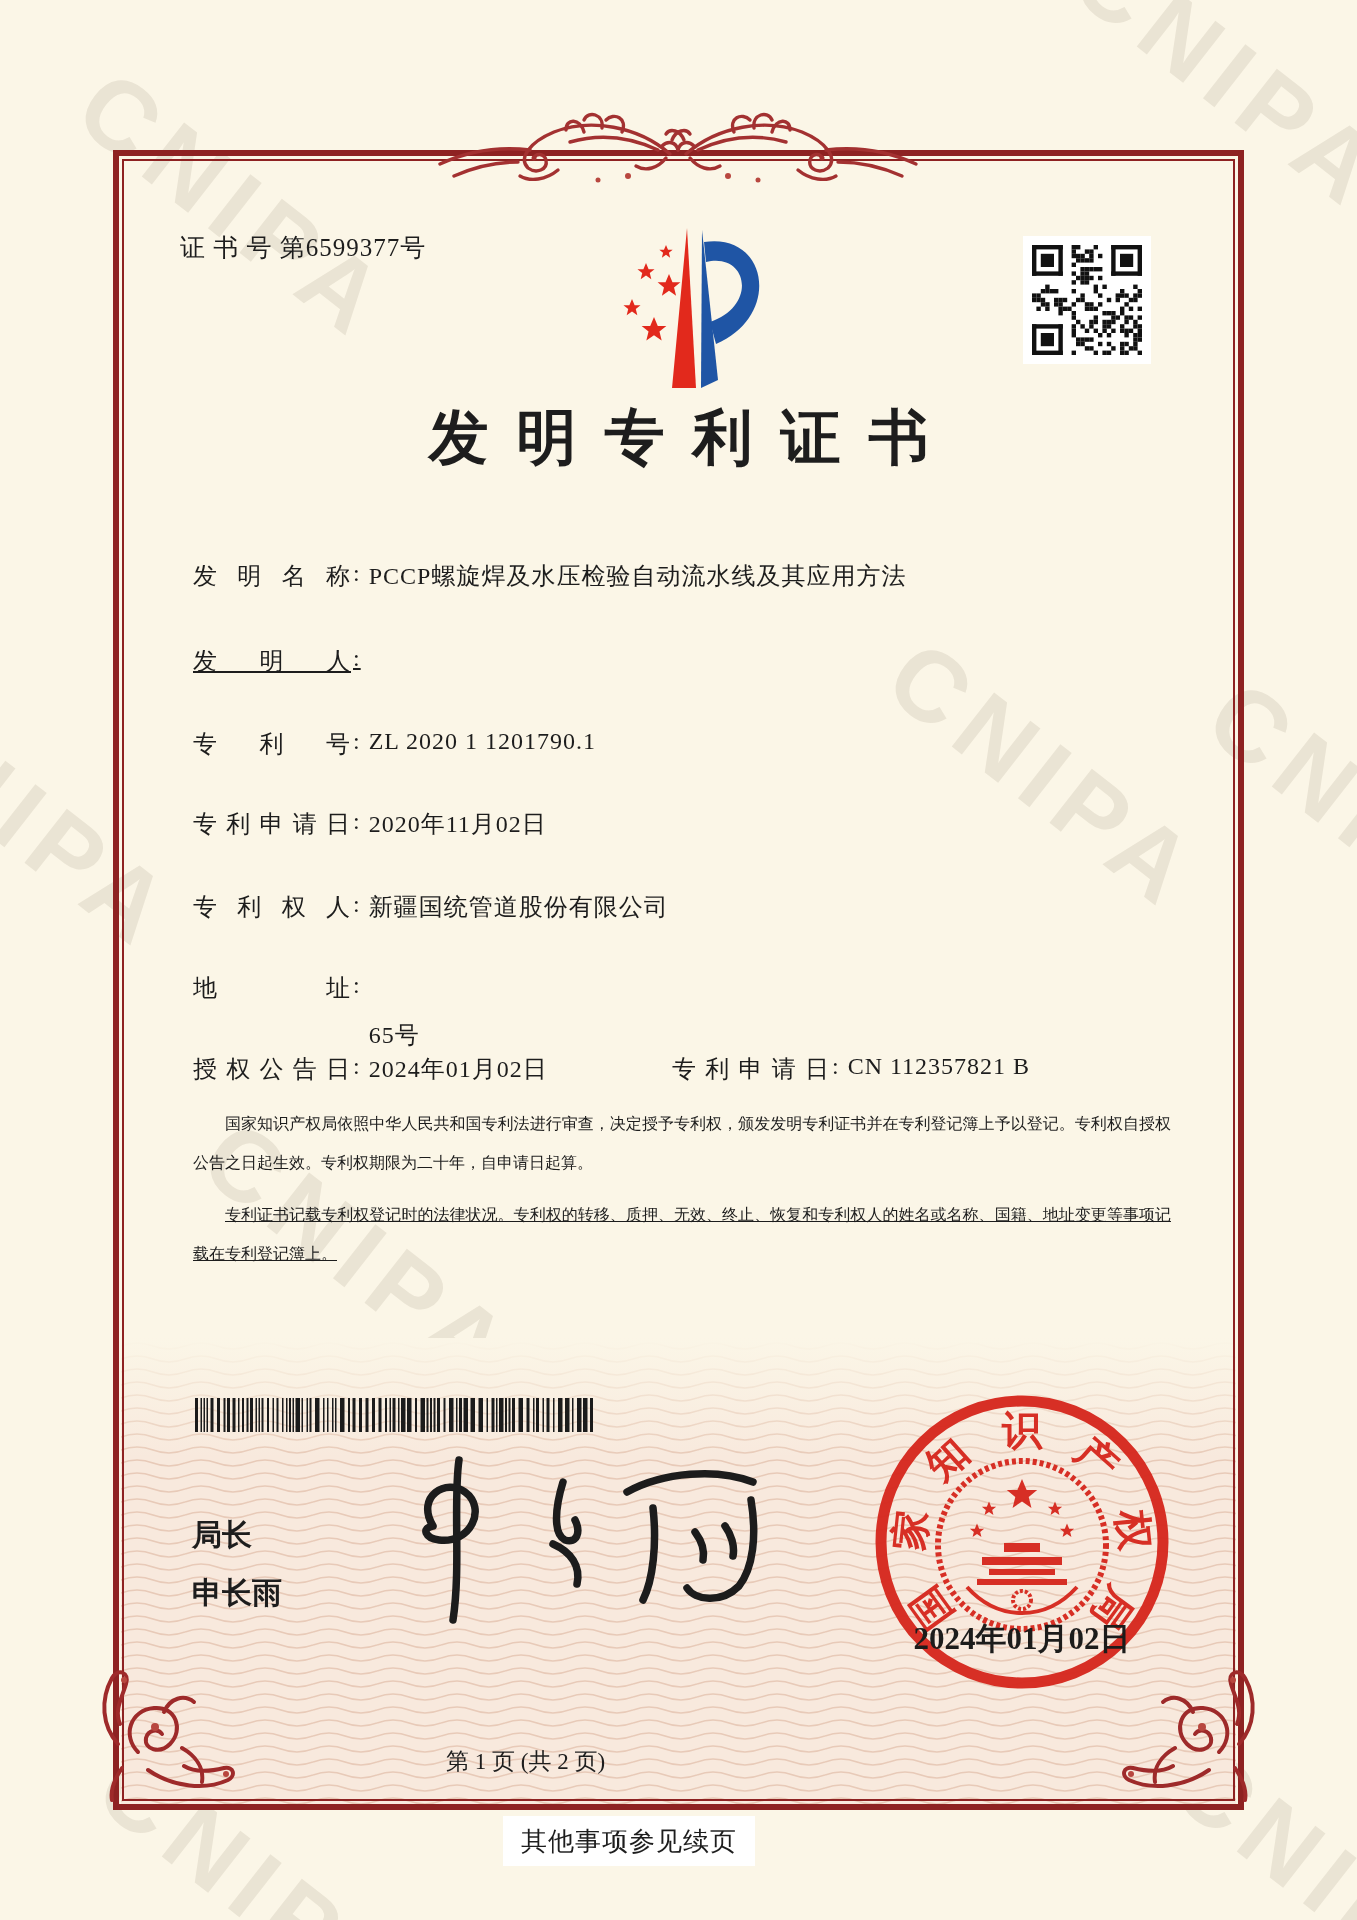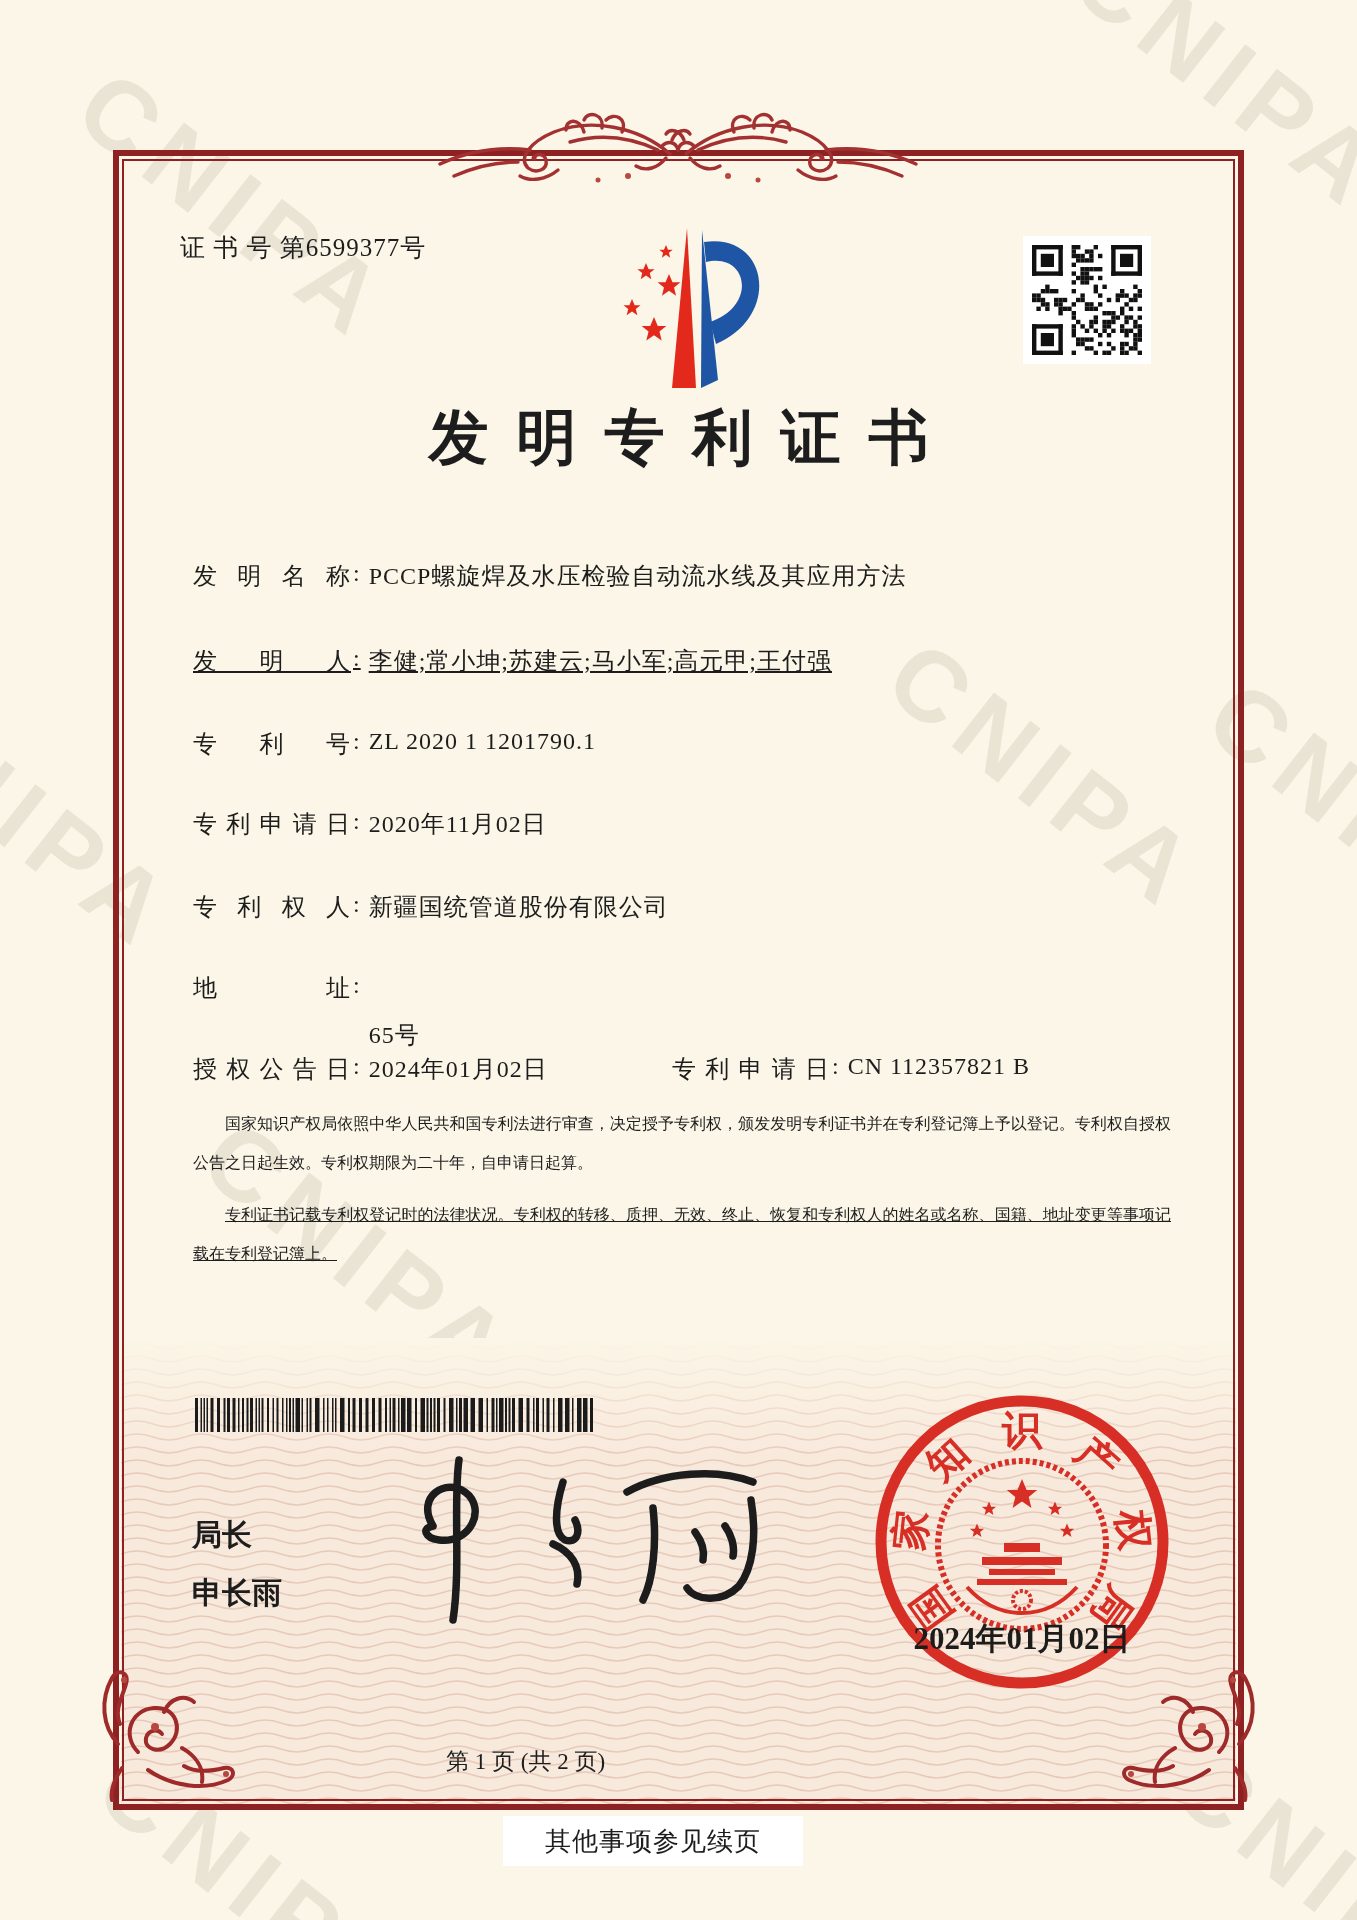--- a/index.html
+++ b/index.html
@@ -55,21 +55,21 @@
       font-family:"Liberation Sans","DejaVu Sans",sans-serif;z-index:6;}
   #director-name{left:192px;top:1573px;font-size:30px;font-weight:bold;
       font-family:"Liberation Sans","DejaVu Sans",sans-serif;z-index:6;}
   #signature{left:395px;top:1448px;z-index:6;}
 
   #seal{left:867px;top:1387px;z-index:7;opacity:.96;}
   #seal text{font-family:"Liberation Serif","DejaVu Serif",serif;}
 
   #page-num{left:446px;top:1746px;width:400px;text-align:left;font-size:23px;z-index:6;}
 
-  #footer-note-box{left:503px;top:1816px;width:300px;height:50px;background:#ffffff;
+  #footer-note-box{left:503px;top:1816px;width:252px;height:50px;background:#ffffff;
       display:flex;align-items:center;justify-content:center;z-index:6;}
   #footer-note-box span{font-size:26px;letter-spacing:1px;}
 
   svg{display:block;}
 </style>
 </head>
 <body>
 
 <div class="wm" style="left:235px;top:205px">CNIPA</div>
 <div class="wm" style="left:1230px;top:75px">CNIPA</div>
@@ -352,21 +352,20 @@
 <div class="abs content" id="title">发明专利证书</div>
 
 <div class="row content" id="row-1">
   <span class="lbl">发明名称</span>
     <span class="colon">:</span>
   <span class="val">PCCP螺旋焊及水压检验自动流水线及其应用方法</span>
 </div>
 <div class="row content" id="row-2">
   <span class="lbl">发明人</span>
     <span class="colon">:</span>
-  <span class="val">李健;常小坤;苏建云;马小军;高元甲;王付强</span>
 </div>
 <div class="row content" id="row-3">
   <span class="lbl">专利号</span>
     <span class="colon">:</span>
   <span class="val">ZL 2020 1 1201790.1</span>
 </div>
 <div class="row content" id="row-4">
   <span class="lbl">专利申请日</span>
     <span class="colon">:</span>
   <span class="val">2020年11月02日</span>

